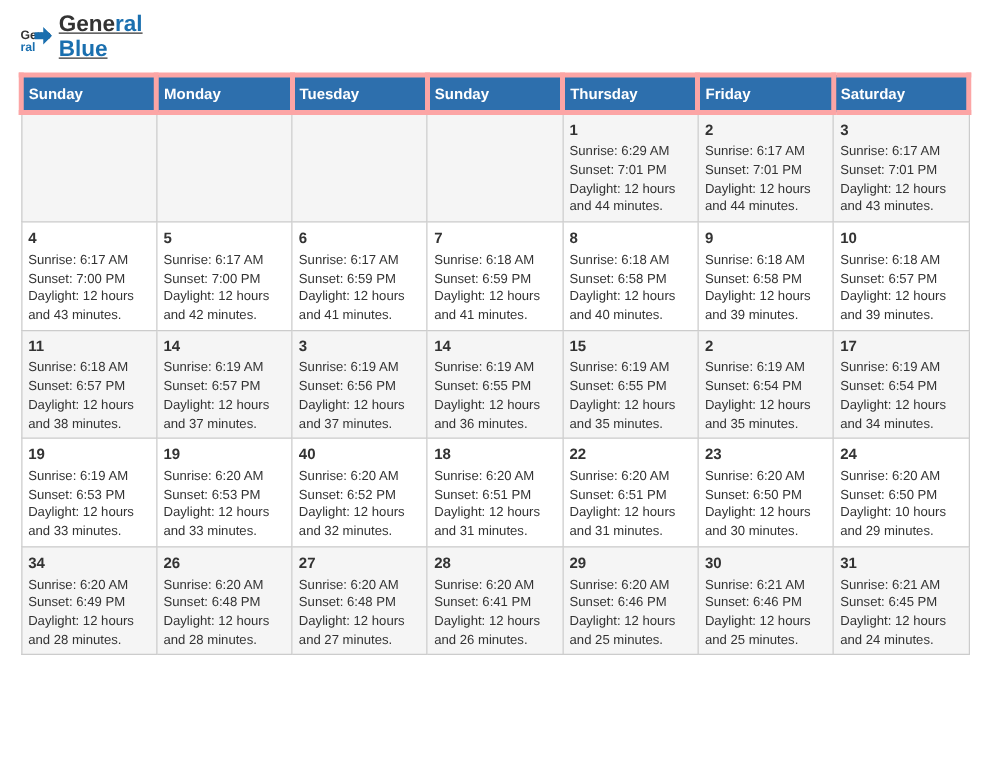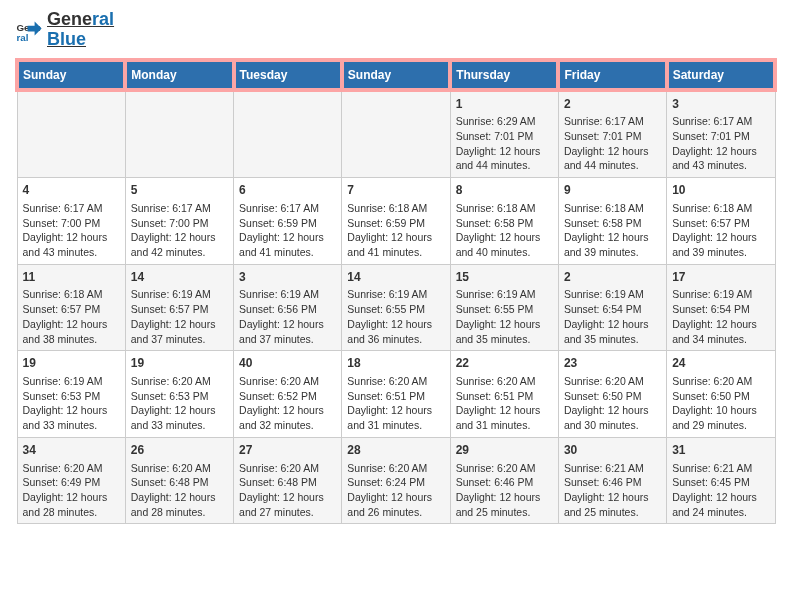--- a/index.html
+++ b/index.html
@@ -298,21 +298,21 @@
         </td>
         <td>
           <span class="day-num">27</span>
           <div class="day-info">Sunrise: 6:20 AM</div>
           <div class="day-info">Sunset: 6:48 PM</div>
           <div class="day-info">Daylight: 12 hours and 27 minutes.</div>
         </td>
         <td>
           <span class="day-num">28</span>
           <div class="day-info">Sunrise: 6:20 AM</div>
-          <div class="day-info">Sunset: 6:24 PM</div>
+          <div class="day-info">Sunset: 6:41 PM</div>
           <div class="day-info">Daylight: 12 hours and 26 minutes.</div>
         </td>
         <td>
           <span class="day-num">29</span>
           <div class="day-info">Sunrise: 6:20 AM</div>
           <div class="day-info">Sunset: 6:46 PM</div>
           <div class="day-info">Daylight: 12 hours and 25 minutes.</div>
         </td>
         <td>
           <span class="day-num">30</span>

